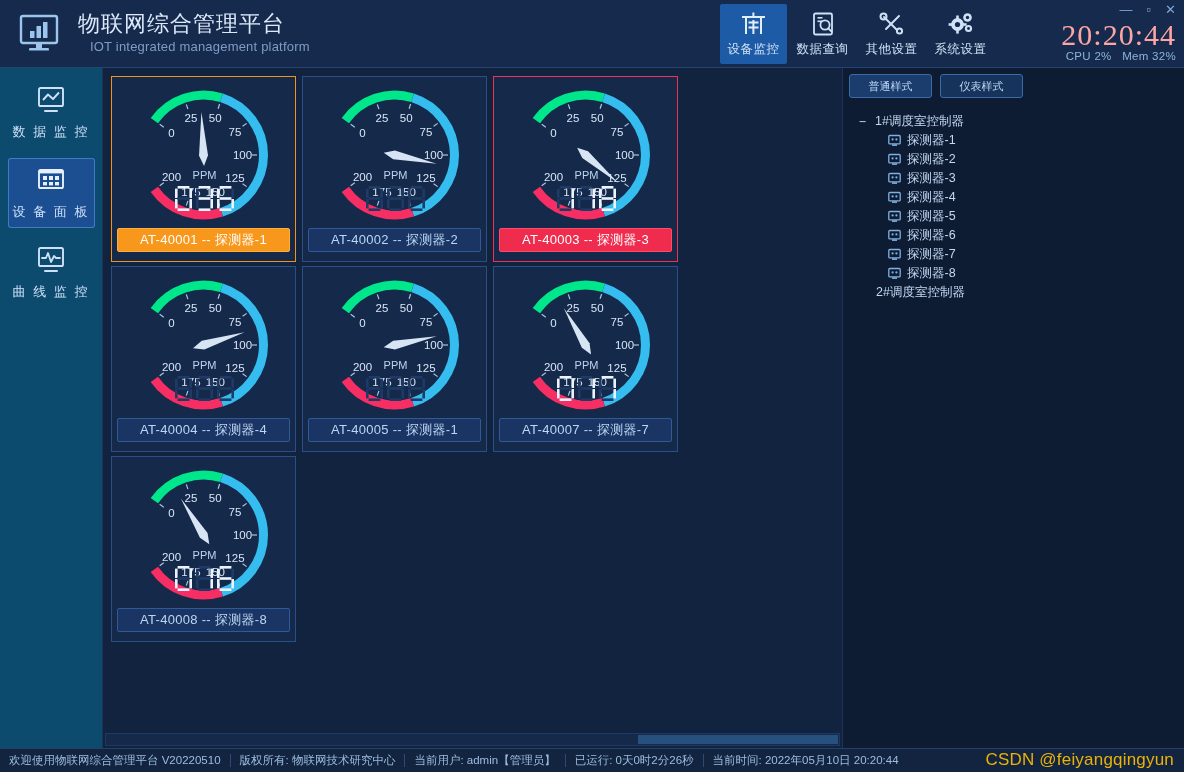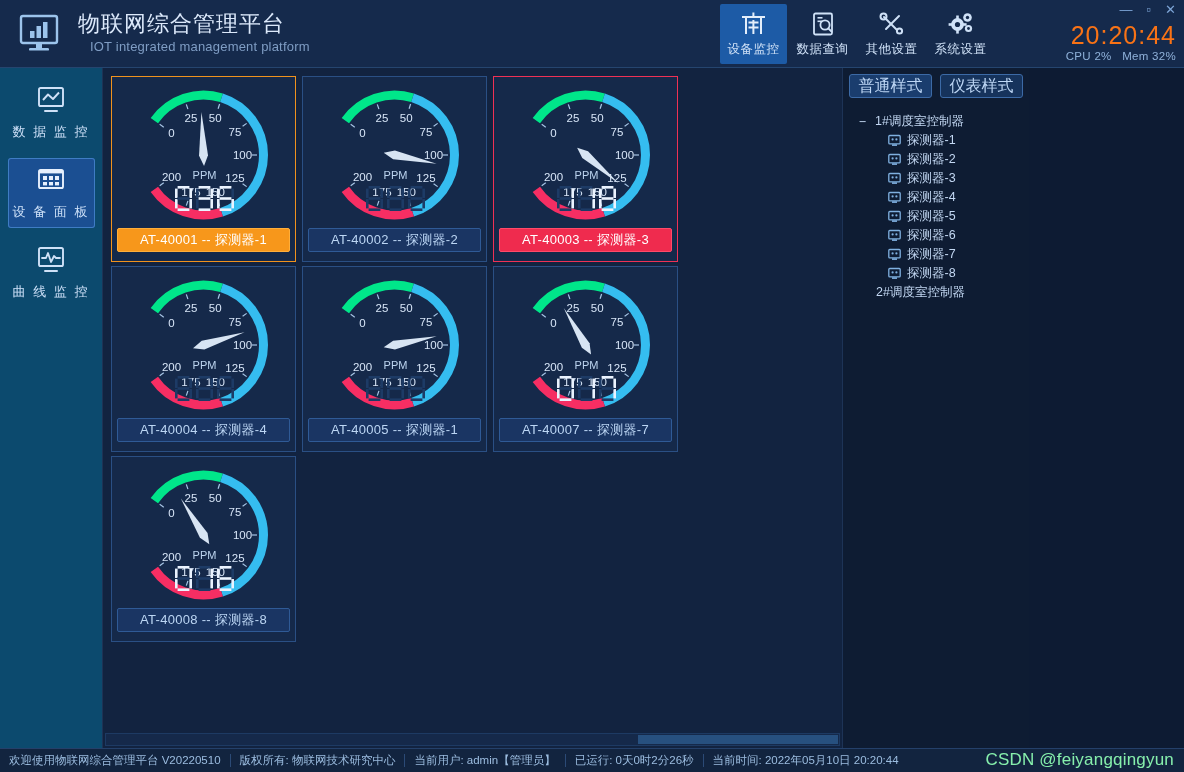--- a/index.html
+++ b/index.html
@@ -29,22 +29,22 @@
     width: 67px; height: 60px; display: flex; flex-direction: column;
     align-items: center; justify-content: center; gap: 3px; cursor: pointer;
     border-radius: 2px;
   }
   .nav-item.active { background: #1d5ba6; }
   .nav-icon { height: 28px; display: flex; align-items: center; justify-content: center; }
   .nav-label { font-size: 12.5px; color: #cfe1f7; letter-spacing: .5px; }
 
   .sysinfo { position: absolute; right: 8px; top: 22px; width: 168px; text-align: right; }
   .clock {
-    font-family: Liberation Sans, sans-serif;
-    font-size: 25px; color: #f97316; letter-spacing: 1px; line-height: 26px;
+    font-family: Liberation Serif, serif;
+    font-size: 30px; color: #fca5a5; letter-spacing: 1px; line-height: 26px;
   }
   .usage { font-size: 11.5px; color: #90b2da; margin-top: 2px; letter-spacing: .3px; }
   .wincontrols { position: absolute; right: 8px; top: 3px; display: flex; gap: 14px; align-items: center; }
   .winbtn { color: #7ea6d8; font-size: 13px; cursor: pointer; line-height: 14px; }
 
   
   .sidebar {
     position: absolute; left: 0; top: 68px; width: 103px; bottom: 24px;
     background: #0c4a6e; border-right: 1px solid #1d3356;
   }
@@ -90,21 +90,21 @@
   .hthumb { position: absolute; top: 1px; bottom: 1px; right: 1px; width: 200px; background: #27507f; }
 
   
   .rightpanel {
     position: absolute; right: 0; top: 68px; width: 187px; bottom: 24px;
     background: #0e1c33; border-left: 1px solid #1d3356; padding: 6px;
   }
   .style-tabs { display: flex; gap: 8px; }
   .style-tab {
     flex: 1; height: 24px; border-radius: 3px; background: #16335c;
-    border: 1px solid #3c6aa6; color: #bed7f5; font-size: 16px;
+    border: 1px solid #3c6aa6; color: #bed7f5; font-size: 11px;
     display: flex; align-items: center; justify-content: center; cursor: pointer;
   }
   .style-tab.active { background: #1a3d6e; }
   .tree { margin-top: 14px; font-size: 12.5px; color: #c3d8f3; }
   .tree-node { display: flex; align-items: center; height: 19px; cursor: pointer; }
   .tree-root { padding-left: 8px; gap: 7px; }
   .tree-toggle { width: 11px; height: 11px; display:flex; align-items:center; justify-content:center; color:#c3d8f3; }
   .tree-child { padding-left: 39px; gap: 6px; }
   .tree-leaf-icon { width: 13px; height: 13px; display:flex; align-items:center; justify-content:center; }
   .tree-root2 { padding-left: 27px; }
@@ -112,21 +112,21 @@
   
   .statusbar {
     position: absolute; left: 0; bottom: 0; width: 1184px; height: 24px;
     background: #12243f; border-top: 1px solid #24406a;
     display: flex; align-items: center; font-size: 11.5px; color: #9cbde0;
   }
   .status-seg { padding: 0 9px; white-space: nowrap; }
   .status-sep { width: 1px; height: 13px; background: #2b4a76; }
   .watermark {
     position: absolute; right: 10px; bottom: 2px;
-    font-size: 17px; color: #86efac; letter-spacing: .2px;
+    font-size: 17px; color: #eab308; letter-spacing: .2px;
   }
 </style>
 </head>
 <body>
 
 <div id="app">
 
   <div class="header">
 
     <div class="brand">

